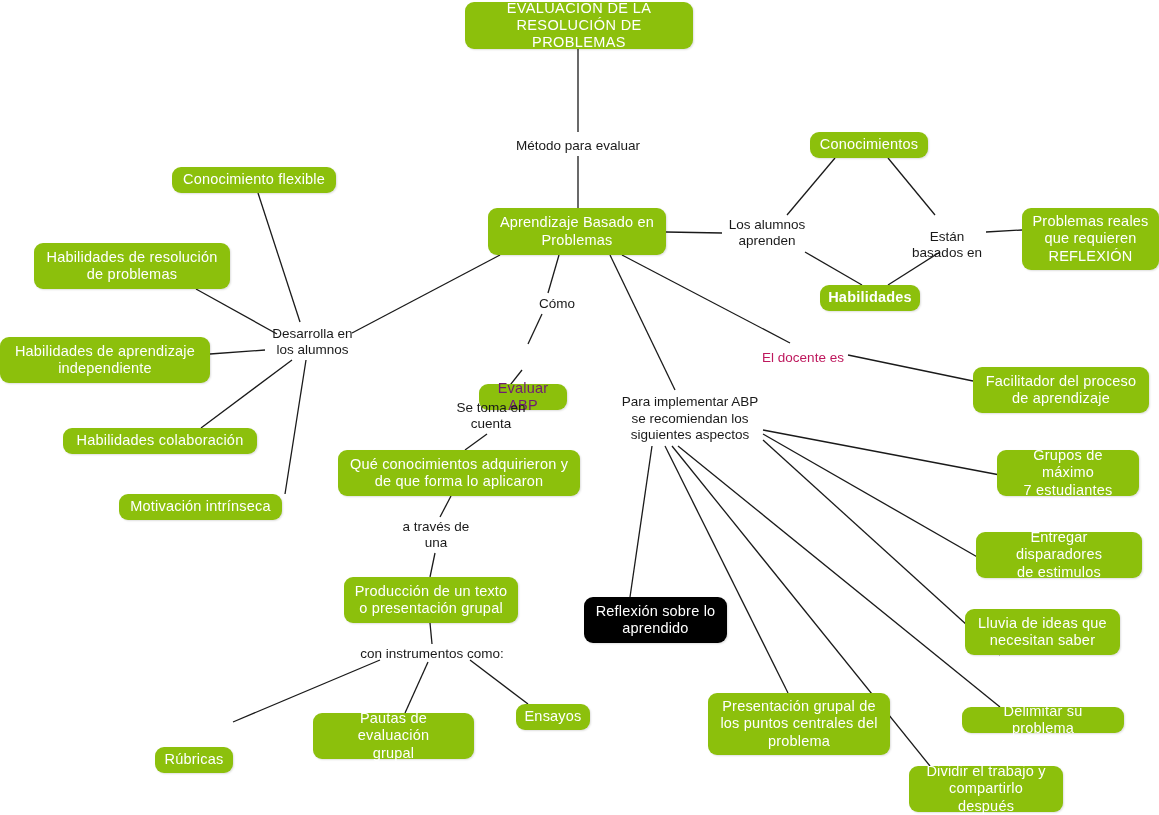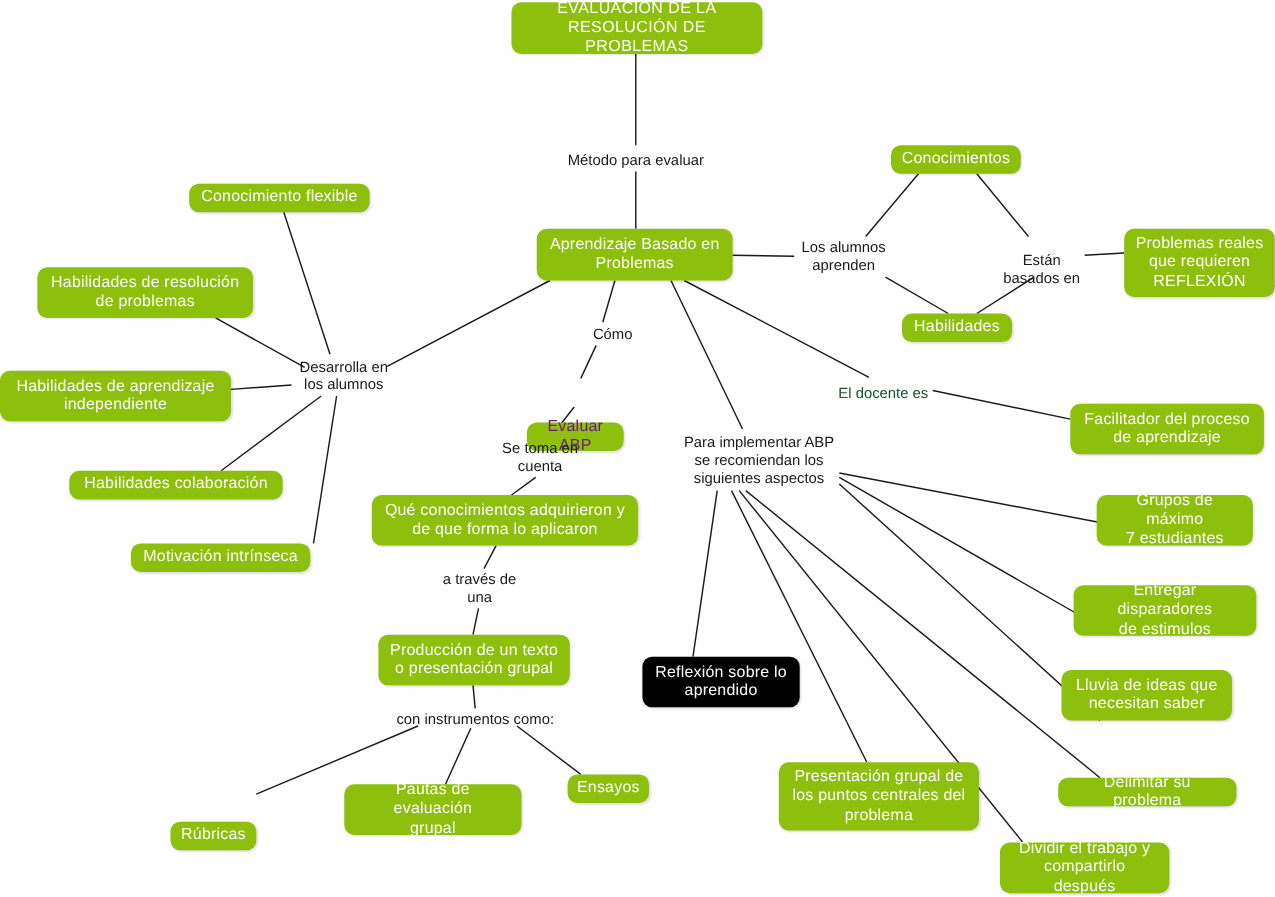--- a/index.html
+++ b/index.html
@@ -109,21 +109,21 @@
       <div class="node" style="left: 488px; top: 208px; width: 178px; height: 47px; background: rgb(140, 192, 12); color: rgb(255, 255, 255);">Aprendizaje Basado en
 Problemas</div>
       <div class="node" style="left: 172px; top: 167px; width: 164px; height: 24px; background: rgb(140, 192, 12); color: rgb(255, 255, 255);">Conocimiento flexible</div>
       <div class="node" style="left: 34px; top: 243px; width: 196px; height: 46px; background: rgb(140, 192, 12); color: rgb(255, 255, 255);">Habilidades de resolución
 de problemas</div>
       <div class="node" style="left: 0px; top: 337px; width: 210px; height: 46px; background: rgb(140, 192, 12); color: rgb(255, 255, 255);">Habilidades de aprendizaje
 independiente</div>
       <div class="node" style="left: 63px; top: 428px; width: 194px; height: 26px; background: rgb(140, 192, 12); color: rgb(255, 255, 255);">Habilidades colaboración</div>
       <div class="node" style="left: 119px; top: 494px; width: 163px; height: 26px; background: rgb(140, 192, 12); color: rgb(255, 255, 255);">Motivación intrínseca</div>
       <div class="node" style="left: 810px; top: 132px; width: 118px; height: 26px; background: rgb(140, 192, 12); color: rgb(255, 255, 255);">Conocimientos</div>
-      <div class="node" style="left: 820px; top: 285px; width: 100px; height: 26px; background: rgb(140, 192, 12); color: rgb(255, 255, 255);">Habilidades</div>
+      <div class="node" style="left: 820px; top: 285px; width: 100px; height: 26px; background: rgb(140, 192, 12); color: rgb(255, 255, 255); font-weight: bold;">Habilidades</div>
       <div class="node" style="left: 1022px; top: 208px; width: 137px; height: 62px; background: rgb(140, 192, 12); color: rgb(255, 255, 255);">Problemas reales
 que requieren
 REFLEXIÓN</div>
       <div class="node" style="left: 479px; top: 344px; width: 88px; height: 26px; background: rgb(140, 192, 12); color: #701a75; margin-top: 40px;">Evaluar ABP</div>
       <div class="node" style="left: 338px; top: 450px; width: 242px; height: 46px; background: rgb(140, 192, 12); color: rgb(255, 255, 255);">Qué conocimientos adquirieron y
 de que forma lo aplicaron</div>
       <div class="node" style="left: 344px; top: 577px; width: 174px; height: 46px; background: rgb(140, 192, 12); color: rgb(255, 255, 255);">Producción de un texto
 o presentación grupal</div>
       <div class="node" style="left: 155px; top: 719px; width: 78px; height: 26px; background: rgb(140, 192, 12); color: rgb(255, 255, 255); margin-top: 28px;">Rúbricas</div>
       <div class="node" style="left: 313px; top: 713px; width: 161px; height: 46px; background: rgb(140, 192, 12); color: rgb(255, 255, 255);">Pautas de evaluación
@@ -148,21 +148,21 @@
     </div>
   <div id="labels-layer">
       <div class="label" style="left: 508px; top: 137px; width: 140px; height: 18px; color: rgb(26, 26, 26);">Método para evaluar</div>
       <div class="label" style="left: 265px; top: 325px; width: 95px; height: 34px; color: rgb(26, 26, 26);">Desarrolla en
 los alumnos</div>
       <div class="label" style="left: 532px; top: 295px; width: 50px; height: 18px; color: rgb(26, 26, 26);">Cómo</div>
       <div class="label" style="left: 722px; top: 216px; width: 90px; height: 34px; color: rgb(26, 26, 26);">Los alumnos
 aprenden</div>
       <div class="label" style="left: 908px; top: 228px; width: 78px; height: 34px; color: rgb(26, 26, 26);">Están
 basados en</div>
-      <div class="label" style="left: 758px; top: 349px; width: 90px; height: 18px; color: #14532d;">El docente es</div>
+      <div class="label" style="left: 758px; top: 349px; width: 90px; height: 18px; color: #be185d;">El docente es</div>
       <div class="label" style="left: 617px; top: 394px; width: 146px; height: 50px; color: rgb(26, 26, 26);">Para implementar ABP
 se recomiendan los
 siguientes aspectos</div>
       <div class="label" style="left: 452px; top: 399px; width: 78px; height: 34px; color: rgb(26, 26, 26);">Se toma en
 cuenta</div>
       <div class="label" style="left: 400px; top: 518px; width: 72px; height: 34px; color: rgb(26, 26, 26);">a través de
 una</div>
       <div class="label" style="left: 352px; top: 645px; width: 160px; height: 18px; color: rgb(26, 26, 26);">con instrumentos como:</div>
     </div>
 

